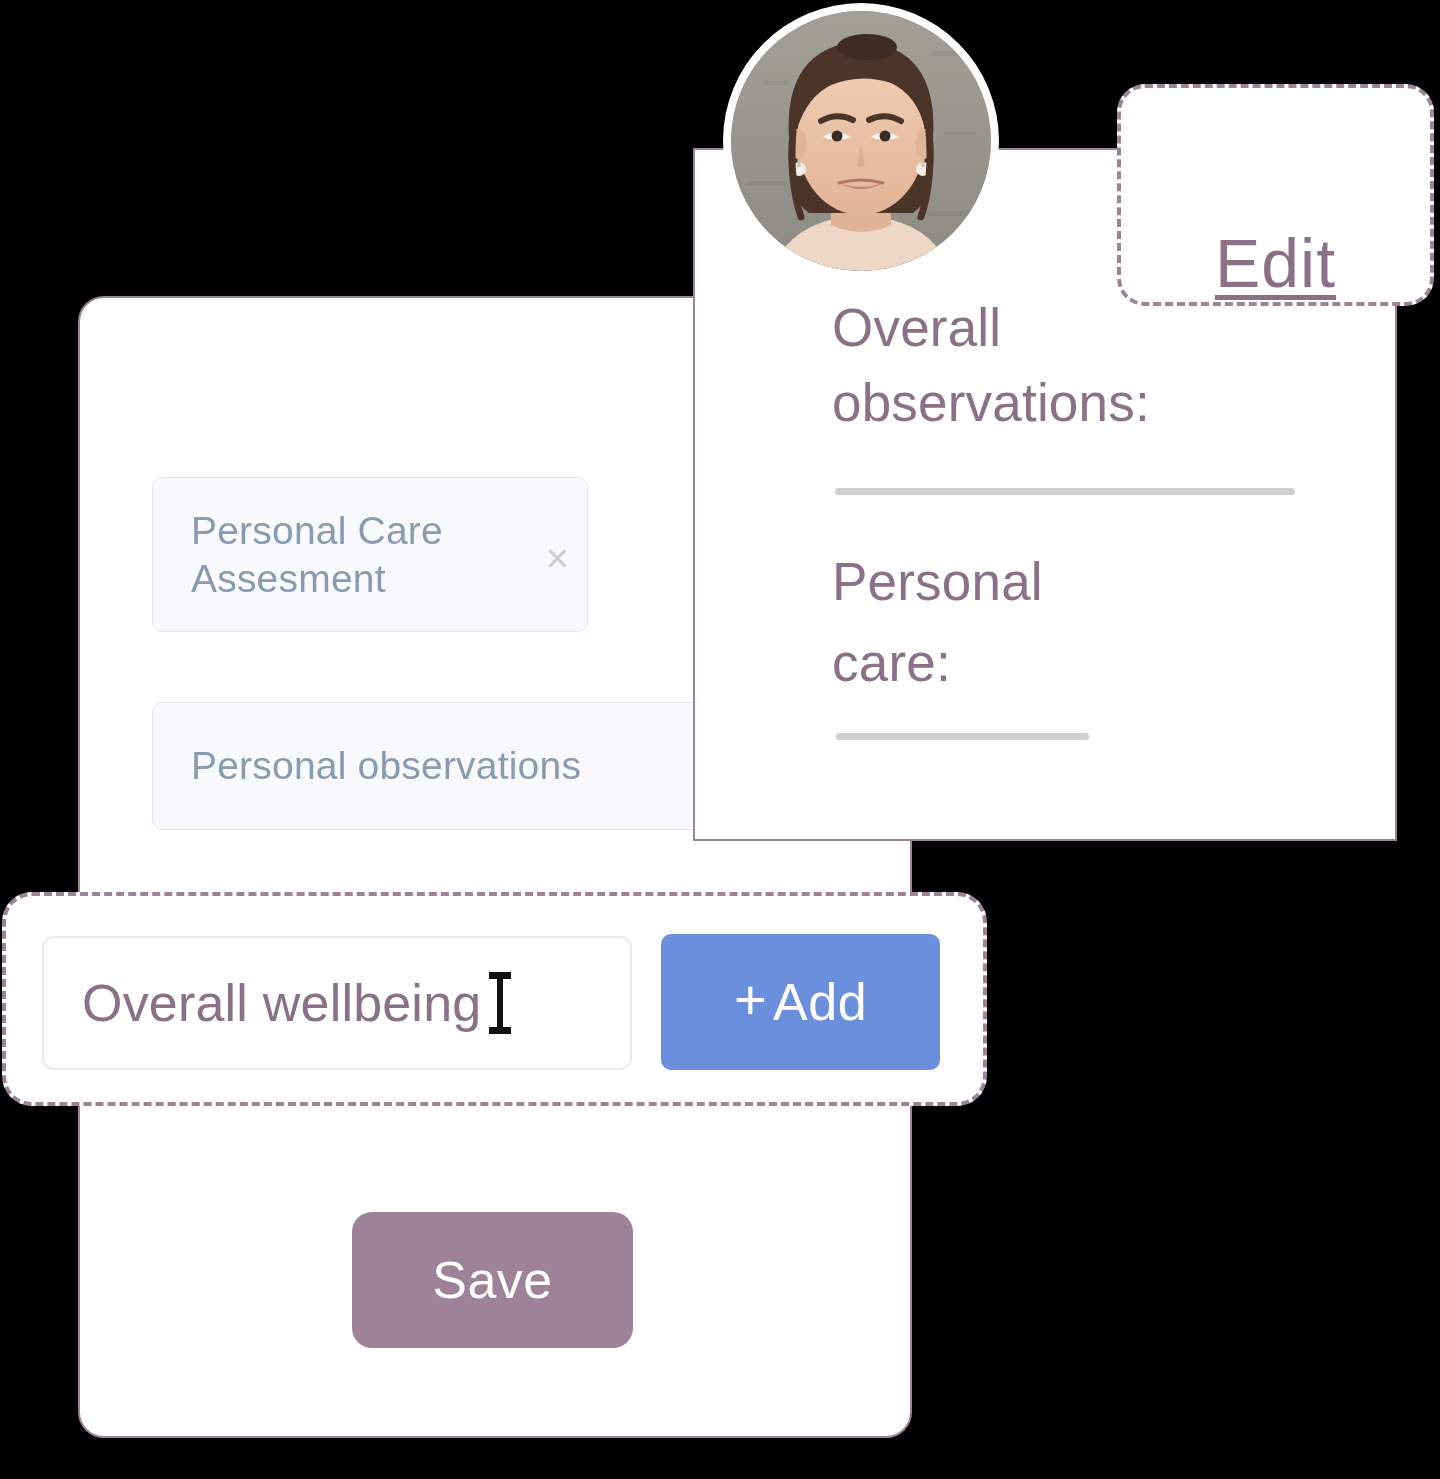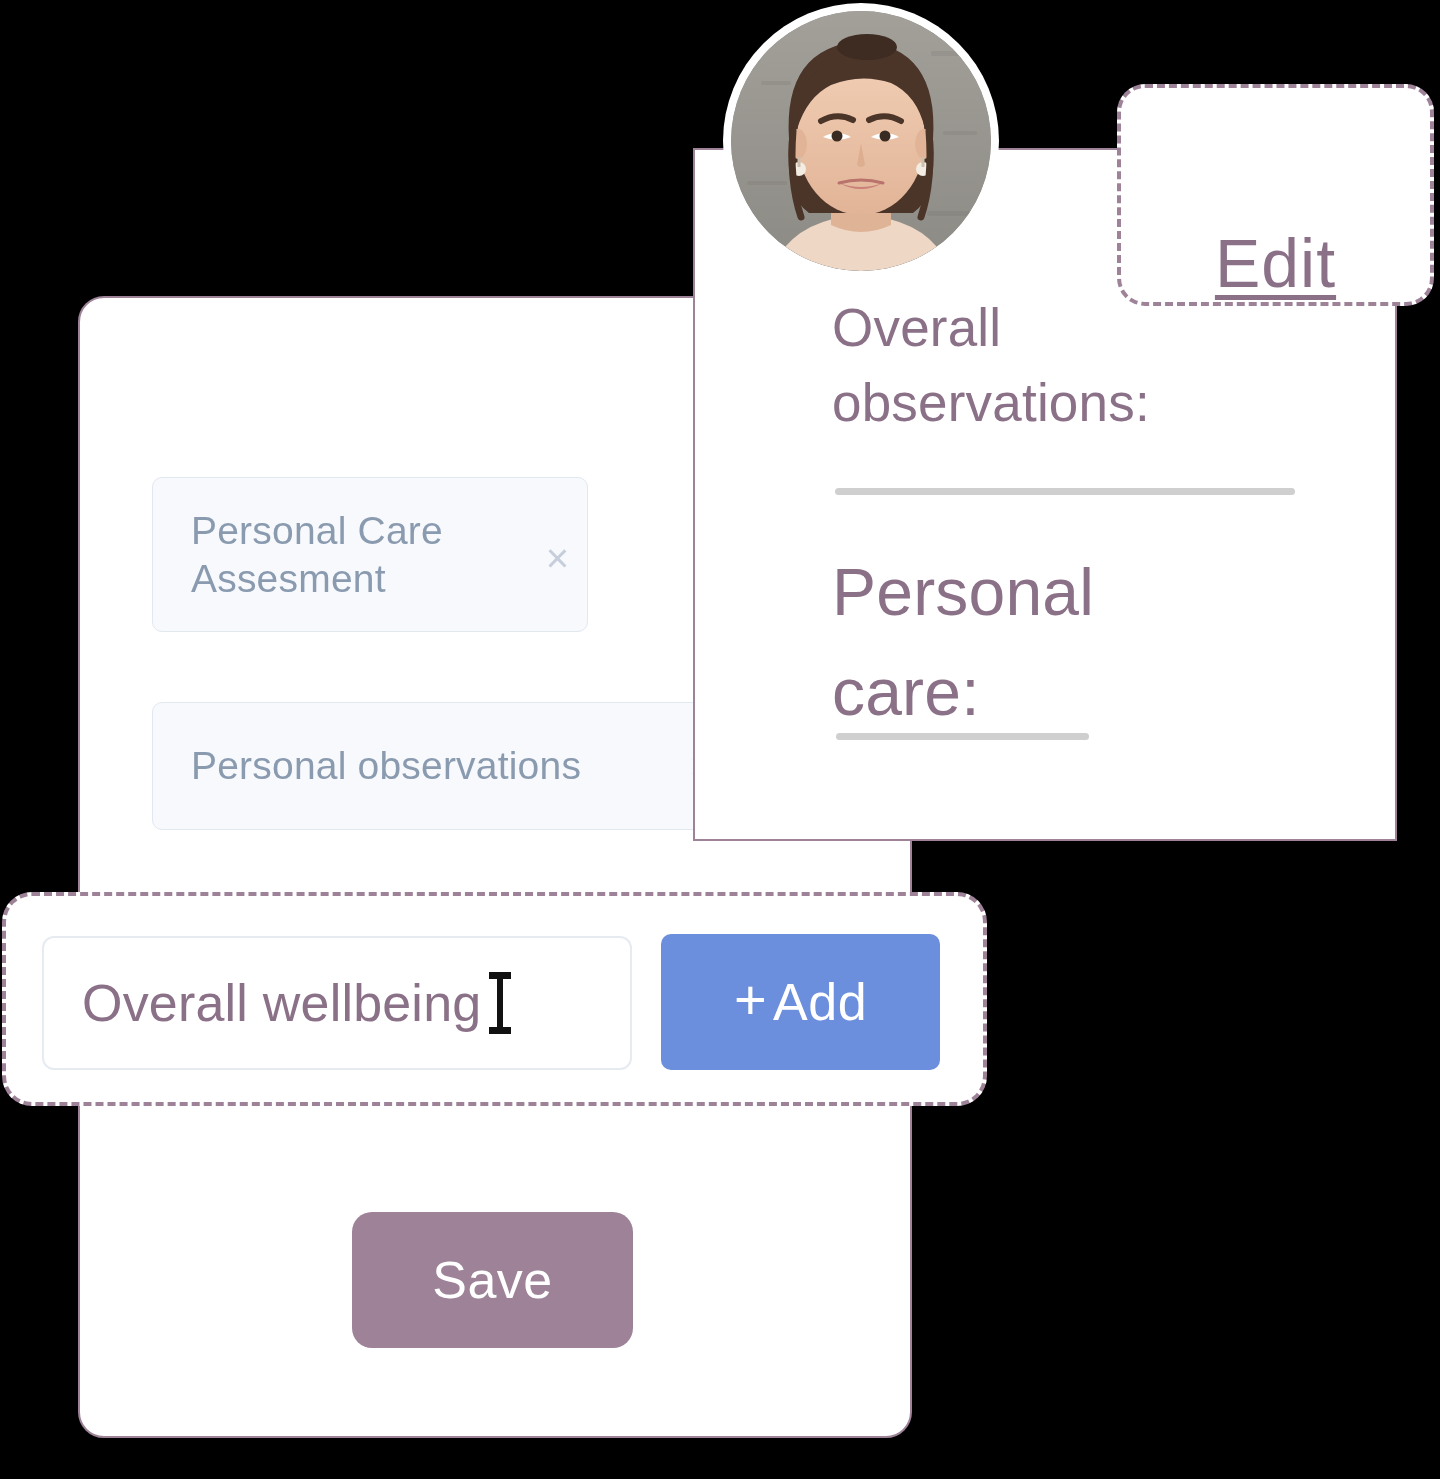--- a/index.html
+++ b/index.html
@@ -111,21 +111,21 @@
     height: 7px;
     background: #cfcfcf;
     border-radius: 4px;
   }
   .detail-subtitle {
     position: absolute;
     left: 137px;
     top: 392px;
     width: 340px;
     color: #8b7187;
-    font-size: 66px;
+    font-size: 53px;
     line-height: 1.52;
     letter-spacing: 0.2px;
   }
   .detail-divider-2 {
     position: absolute;
     left: 141px;
     top: 583px;
     width: 253px;
     height: 7px;
     background: #cfcfcf;

